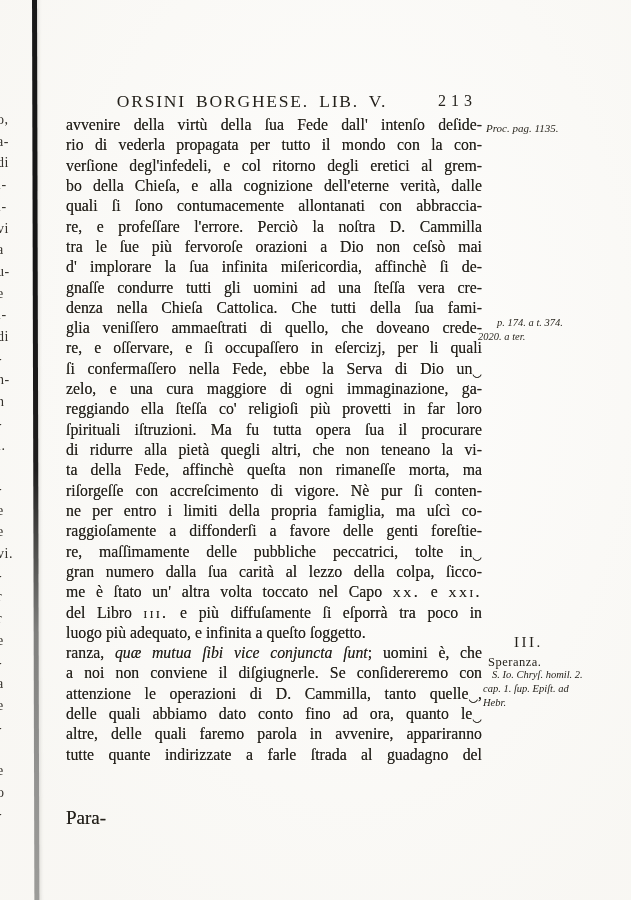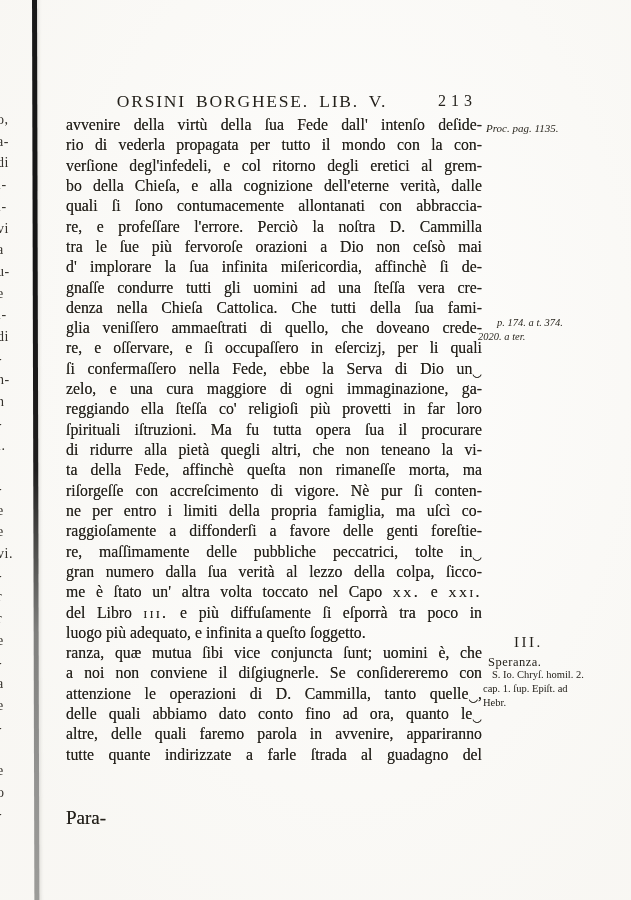--- a/index.html
+++ b/index.html
@@ -35,21 +35,21 @@
   }
   .body-text {
     position:absolute; left:66px; top:115px; width:416px;
     font-size:15.8px; line-height:20.32px;
     text-align:justify;
     text-shadow:0 0 0.4px rgba(34,30,24,0.65);
   }
   .line { height:20.32px; text-align:justify; text-align-last:justify; white-space:normal; overflow:visible; }
   .line.nojust { text-align-last:left; }
   .line.indent { text-indent:26px; }
-  .it { }
+  .it { font-style:italic; }
   .sc { font-variant:small-caps; letter-spacing:2.5px; }
   .catchword {
     position:absolute; left:66px; top:808px; width:424px;
     font-size:19px; line-height:20px; 
     text-shadow:0 0 0.4px rgba(34,30,24,0.65);
   }
   .mnote { position:absolute; color:#2b2820; }
   .mnote-1 {
     left:486px; top:121px; width:90px;
     font-style:italic; font-size:11px; line-height:14px;
@@ -62,21 +62,21 @@
   .sec-number {
     position:absolute; left:514px; top:634px;
     font-size:15px; letter-spacing:2.5px; color:#221f19;
   }
   .sec-title {
     position:absolute; left:488px; top:655px;
     font-size:12.5px; letter-spacing:0.5px; color:#24211b;
   }
   .sec-citation {
     position:absolute; left:483px; top:668px; width:110px;
-    font-size:10.5px; line-height:13.8px;
+    font-style:italic; font-size:10.5px; line-height:13.8px;
   }
   .sec-citation .nline:first-child { padding-left:9px; }
 </style>
 </head>
 <body>
 
 <div class="page">
 
   <div class="gutter"></div>
 
@@ -136,21 +136,21 @@
       <div class="line"><span>ſi confermaſſero nella Fede, ebbe la Serva di Dio un‿</span></div>
       <div class="line"><span>zelo, e una cura maggiore di ogni immaginazione, ga-</span></div>
       <div class="line"><span>reggiando ella ſteſſa co' religioſi più provetti in far loro</span></div>
       <div class="line"><span>ſpirituali iſtruzioni. Ma fu tutta opera ſua il procurare</span></div>
       <div class="line"><span>di ridurre alla pietà quegli altri, che non teneano la vi-</span></div>
       <div class="line"><span>ta della Fede, affinchè queſta non rimaneſſe morta, ma</span></div>
       <div class="line"><span>riſorgeſſe con accreſcimento di vigore. Nè pur ſi conten-</span></div>
       <div class="line"><span>ne per entro i limiti della propria famiglia, ma uſcì co-</span></div>
       <div class="line"><span>raggioſamente a diffonderſi a favore delle genti foreſtie-</span></div>
       <div class="line"><span>re, maſſimamente delle pubbliche peccatrici, tolte in‿</span></div>
-      <div class="line"><span>gran numero dalla ſua verità al lezzo della colpa, ſicco-</span></div>
+      <div class="line"><span>gran numero dalla ſua carità al lezzo della colpa, ſicco-</span></div>
       <div class="line"><span>me è ſtato un' altra volta toccato nel Capo </span><span class="sc">xx.</span><span> e </span><span class="sc">xxi.</span></div>
       <div class="line"><span>del Libro </span><span class="sc">iii.</span><span> e più diffuſamente ſi eſporrà tra poco in</span></div>
       <div class="line nojust"><span>luogo più adequato, e infinita a queſto ſoggetto.</span></div>
       <div class="line"><span>ranza, </span><span class="it">quæ mutua ſibi vice conjuncta ſunt</span><span>; uomini è, che</span></div>
       <div class="line"><span>a noi non conviene il diſgiugnerle. Se conſidereremo con</span></div>
       <div class="line"><span>attenzione le operazioni di D. Cammilla, tanto quelle‿,</span></div>
       <div class="line"><span>delle quali abbiamo dato conto fino ad ora, quanto le‿</span></div>
       <div class="line"><span>altre, delle quali faremo parola in avvenire, appariranno</span></div>
       <div class="line"><span>tutte quante indirizzate a farle ſtrada al guadagno del</span></div>
     </div>

